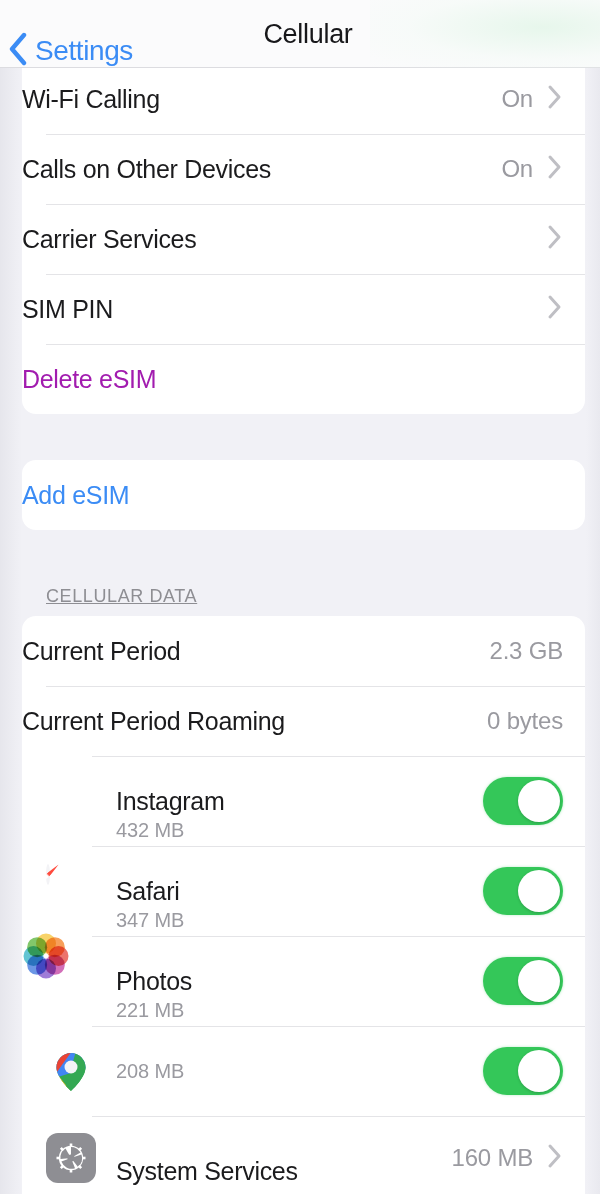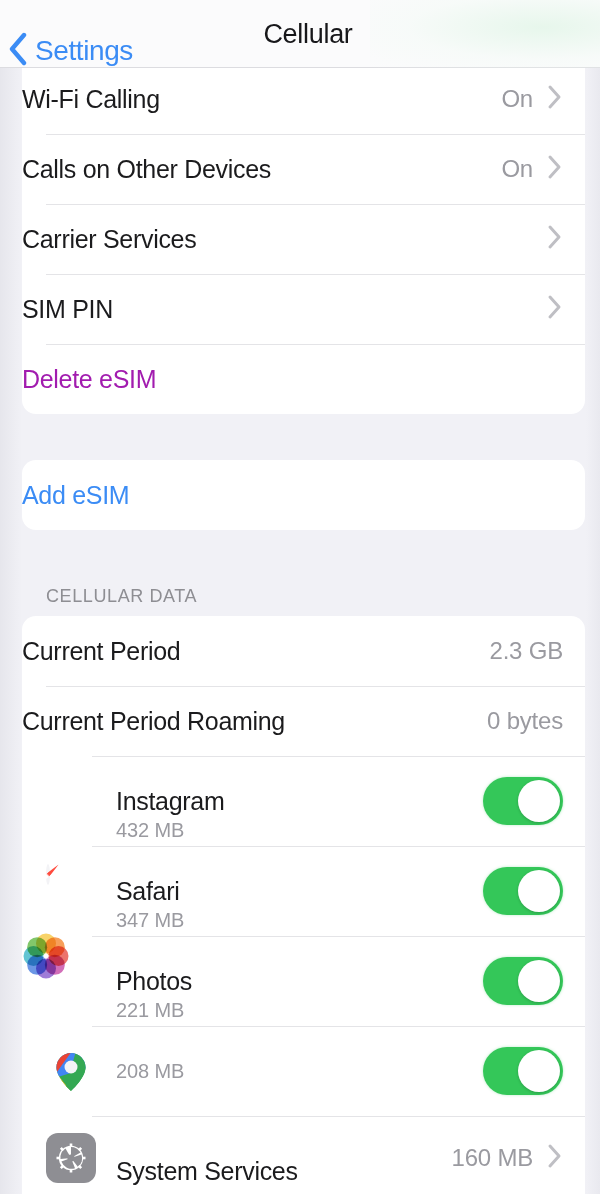--- a/index.html
+++ b/index.html
@@ -116,20 +116,21 @@
   }
 
   
   .section-header {
     position:absolute;
     left:46px;
     font-size:18px;
     color:#8e8e93;
     letter-spacing:.6px;
     white-space:nowrap;
+    text-decoration:underline;
   }
 
   
   .app-row {
     position:relative;
     display:flex; align-items:center;
     height:90px;
     padding-left:24px; padding-right:22px;
   }
   .app-row::before {

